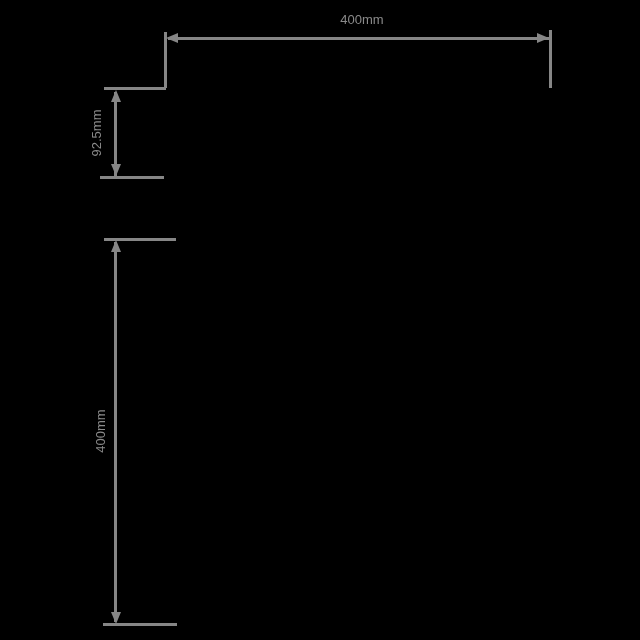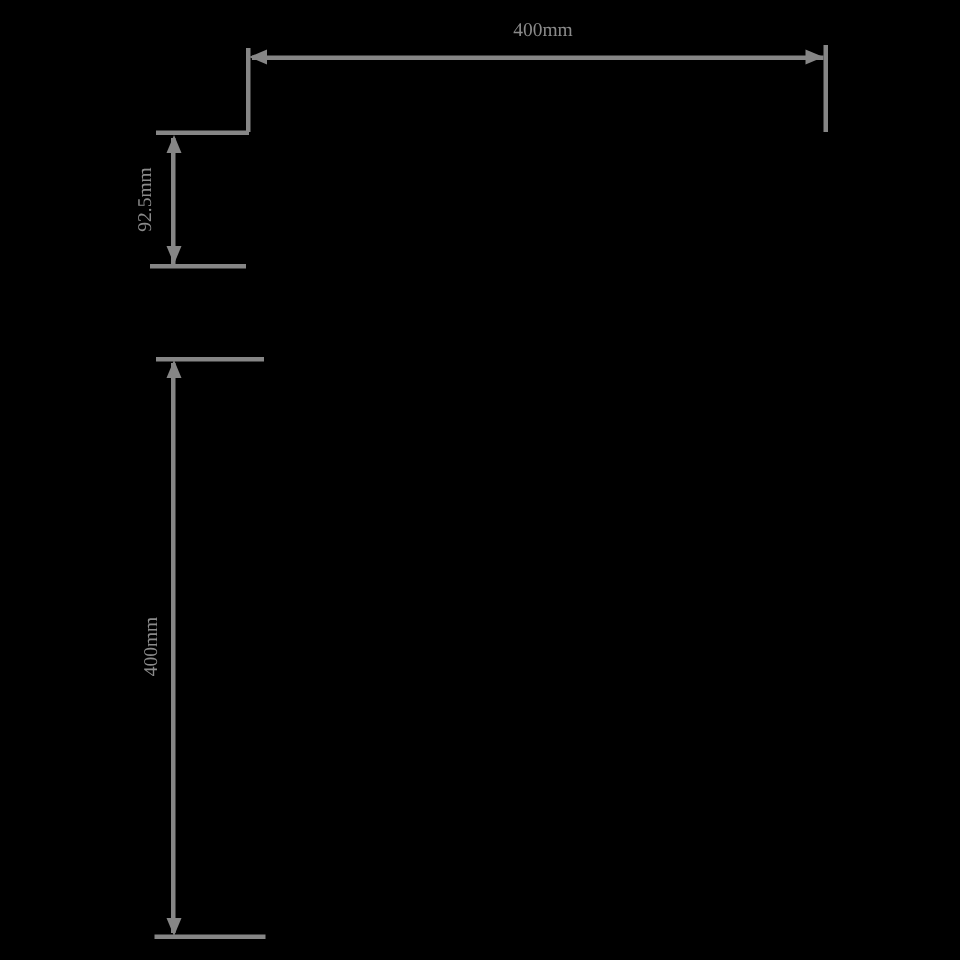--- a/index.html
+++ b/index.html
@@ -6,21 +6,21 @@
     margin: 0;
     padding: 0;
     background: #000000;
   }
   #canvas {
     position: relative;
     width: 640px;
     height: 640px;
     background: #000000;
     overflow: hidden;
-    font-family: Liberation Serif, serif;
+    font-family: Liberation Sans, sans-serif;
   }
   .dim-line, .ext-line, .tick-line {
     position: absolute;
     background: #868686;
   }
   .dim-label {
     position: absolute;
     color: #8a8a8a;
     font-size: 13px;
     white-space: nowrap;

